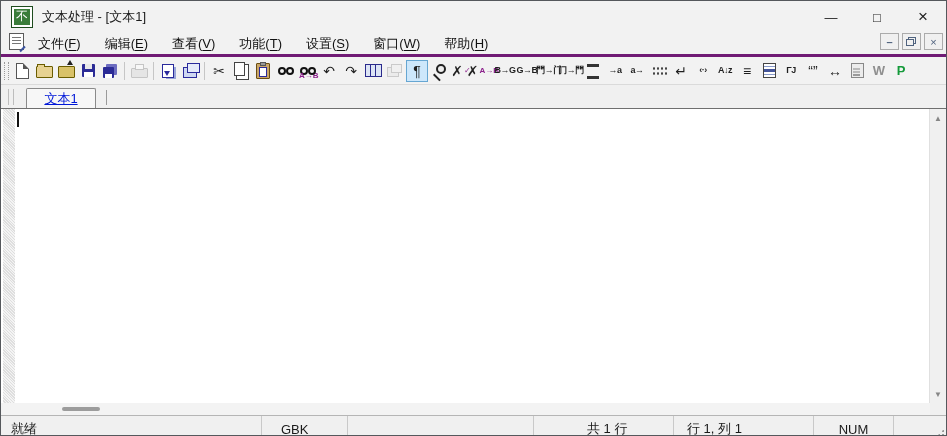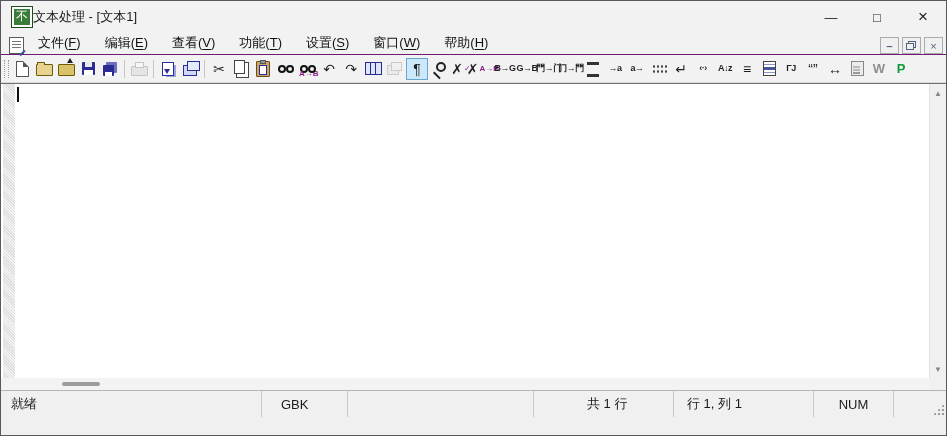--- a/index.html
+++ b/index.html
@@ -1,25 +1,25 @@
 <!DOCTYPE html>
 <html><head>
 <meta charset="utf-8">
 <style>
   html,body{margin:0;padding:0;background:#d8d8d8;font-family:"Liberation Sans","DejaVu Sans",sans-serif;}
   .win{position:relative;width:945px;height:434px;border:1px solid #55585c;background:#f0f0f0;overflow:hidden;}
   
   .titlebar{height:32px;display:flex;align-items:center;background:#f2f2f2;}
   .appicon{width:20px;height:20px;margin-left:10px;background:#3a7d3a;border:1px solid #1e4c1e;box-shadow:inset 0 0 0 2px #fff;
     color:#fff;font-size:12px;line-height:18px;text-align:center;flex:0 0 auto;}
-  .title{margin-left:0;font-size:13px;color:#1b1b1b;flex:1 1 auto;white-space:nowrap;overflow:hidden;}
+  .title{margin-left:9px;font-size:13px;color:#1b1b1b;flex:1 1 auto;white-space:nowrap;overflow:hidden;}
   .wbtn{width:46px;height:32px;display:flex;align-items:center;justify-content:center;font-size:13px;color:#222;flex:0 0 auto;}
   .wbtn.close{font-size:17px;}
   
-  .menubar{height:21px;display:flex;align-items:flex-end;background:#f2f2f2;border-bottom:1px solid #701a75;}
+  .menubar{height:21px;display:flex;align-items:flex-start;background:#f2f2f2;border-bottom:3px solid #701a75;}
   .mb-docicon{width:13px;height:15px;margin:0 0 0 8px;background:#fff;border:1px solid #5a5a5a;position:relative;flex:0 0 auto;}
   .mb-docicon::before{content:"";position:absolute;left:2px;top:3px;right:2px;height:1px;background:#777;
     box-shadow:0 3px 0 #777,0 6px 0 #777;}
   .mb-docicon::after{content:"";position:absolute;right:-3px;bottom:-1px;width:7px;height:2px;background:#3b54a0;transform:rotate(-45deg);}
   .menu-item{padding:2px 10px;margin-left:4px;font-size:13px;color:#111;white-space:nowrap;}
   .menu-item u{text-underline-offset:2px;}
   .mb-spacer{flex:1 1 auto;}
   .mdi-btn{width:17px;height:15px;margin-right:3px;border:1px solid #ababab;background:#f0f0f0;display:flex;align-items:center;justify-content:center;
     font-size:11px;color:#4f627e;position:relative;flex:0 0 auto;}
   .mdi-min{line-height:4px;font-weight:bold;}
@@ -262,20 +262,27 @@
         </button>
         <button class="tb-btn">
           <span class="ic t-word">W</span>
         </button>
         <button class="tb-btn">
           <span class="ic t-p">P</span>
         </button>
       </div>
   </div>
 
+  <div class="tabbar">
+    <div class="tab-grip"></div>
+    <div id="tabbar-tabs" style="display:flex;align-items:flex-end;">
+        <div class="tab active">文本1</div>
+      </div>
+    <div class="tab-after"></div>
+  </div>
 
   <div class="editor">
     <div class="sel-margin"></div>
     <div class="caret"></div>
     <div class="vscroll">
       <div class="vs-arrow vs-up">▲</div>
       <div class="vs-arrow vs-down">▼</div>
     </div>
     <div class="hscroll">
       <div class="h-thumb"></div>

